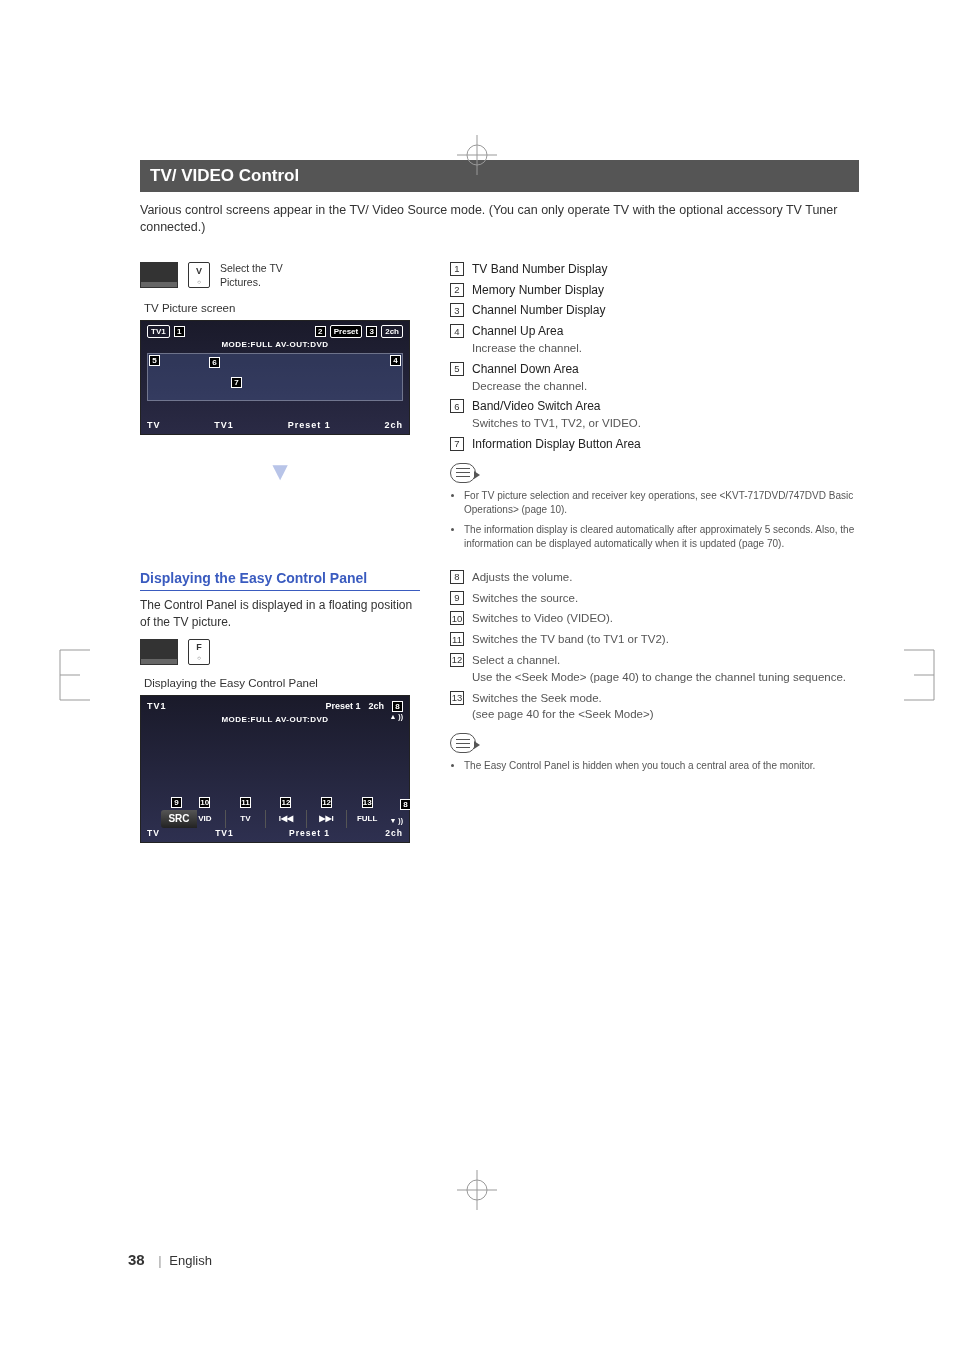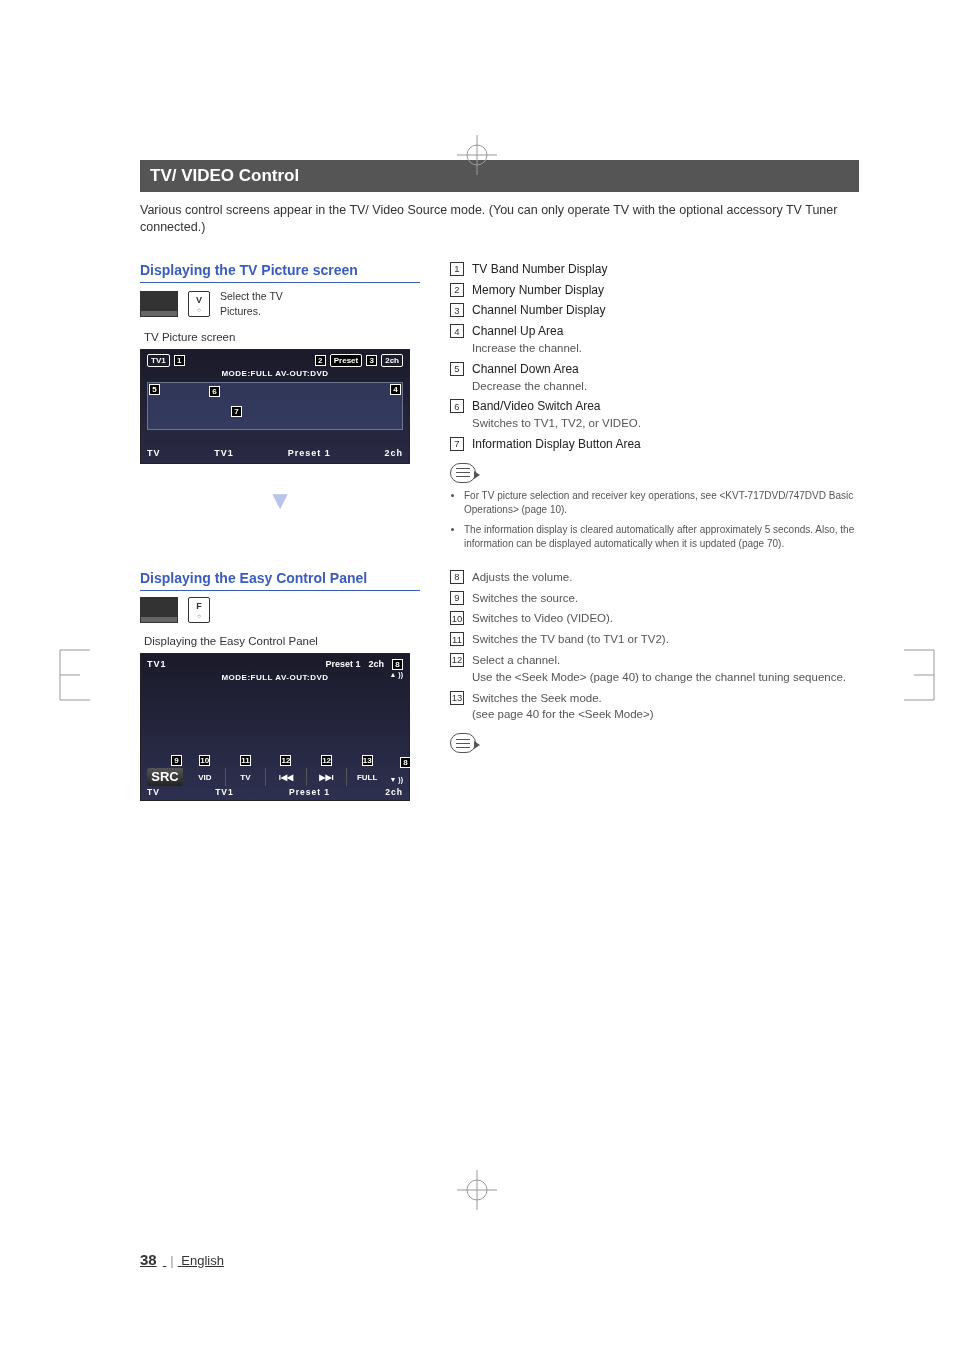--- a/index.html
+++ b/index.html
@@ -110,39 +110,39 @@
   .screenshot2 {
     width: 270px; height: 148px; background:linear-gradient(#1a1a2a,#2e3050);
     position:relative; color:#fff; font-size:9px; font-weight:bold; border:1px solid #222;
   }
   .ss2-top-left { position:absolute; top:4px; left:6px; font-size:9px; letter-spacing:1px; }
   .ss2-top-right { position:absolute; top:4px; right:6px; display:flex; gap:8px; font-size:9px; align-items:center; }
   .ss2-mode { position:absolute; top:18px; left:50%; transform:translateX(-50%); font-size:8px; letter-spacing:0.5px; }
   .ctrl-btn { flex:1; border-right:1px solid #555; display:flex; flex-direction:column; align-items:center; justify-content:center; font-size:8px; position:relative; }
   .ctrl-btn:last-child { border-right:none; }
   .ctrl-num { position:absolute; top:-13px; }
-  .ss2-src { position:absolute; bottom:14px; left:6px; width:36px; height:18px; background:linear-gradient(#555,#222); display:flex; align-items:center; justify-content:center; font-size:13px; border-radius:3px 0 0 3px; }
+  .ss2-src { position:absolute; bottom:14px; left:20px; width:36px; height:18px; background:linear-gradient(#555,#222); display:flex; align-items:center; justify-content:center; font-size:10px; border-radius:3px 0 0 3px; }
   .ss2-src-num { position:absolute; bottom:34px; left:30px; }
   .ss2-bottom { position:absolute; bottom:2px; left:6px; right:6px; display:flex; justify-content:space-between; font-size:8.5px; letter-spacing:1px; }
   .ss2-ctrl-bar-wrap { position:absolute; bottom:14px; left:44px; right:22px; height:18px; display:flex; }
 
   .num-list { list-style:none; }
   .num-list li { display:flex; gap:8px; margin-bottom:4px; font-size:12px; align-items:flex-start; }
   .num-list .marker { border:1px solid #333; min-width:14px; height:14px; display:inline-flex; align-items:center; justify-content:center; font-size:9.5px; flex-shrink:0; margin-top:1px; }
   .li-body { flex:1; }
   .li-title { color:#222; }
   .li-sub { color:#555; font-size:11.5px; }
   .info-icon { width:26px; height:20px; border:1.5px solid #555; border-radius:10px; display:flex; align-items:center; justify-content:center; margin:10px 0 6px; position:relative; }
   .info-icon:after { content:""; position:absolute; right:-5px; bottom:3px; width:0; height:0; border-left:6px solid #555; border-top:4px solid transparent; border-bottom:4px solid transparent; }
   .info-icon .lines { width:14px; height:9px; border-top:1.5px solid #555; border-bottom:1.5px solid #555; position:relative; }
   .info-icon .lines:before { content:""; position:absolute; top:3px; left:0; right:0; border-top:1.5px solid #555; }
   .bullets { list-style: disc; padding-left: 14px; color:#555; font-size:10px; }
   .bullets li { margin-bottom:6px; }
 
-  .page-num { position:absolute; bottom:80px; left:140px; font-size:13px;text-decoration:underline; }
+  .page-num { position:absolute; bottom:80px; left:128px; font-size:13px; }
   .page-num b { font-size:15px; margin-right:6px; }
   .divider { color:#999; margin:0 4px; }
 </style>
 </head>
 <body>
 
 <div class="crop-top">
   <svg viewBox="0 0 40 40">
       <circle cx="20" cy="20" r="10"></circle>
       <line x1="20" y1="0" x2="20" y2="40"></line>
@@ -168,21 +168,20 @@
       <line x1="15" y1="30" x2="35" y2="30"></line>
     </svg>
 </div>
 
 <div class="header-bar">TV/ VIDEO Control</div>
 <p class="intro">Various control screens appear in the TV/ Video Source mode. (You can only operate TV with the optional accessory TV Tuner connected.)</p>
 
 <div class="two-col">
 
   <div>
-    <div class="section-title">Displaying the TV Picture screen</div>
 
     <div class="step-row">
       <div class="step-icon">
         <div class="tv-thumb"></div>
       </div>
       <div class="btn-box">
         <span>V</span>
           <span class="dot">○</span>
       </div>
       <div class="step-text">
@@ -255,20 +254,21 @@
         <div class="lines"></div>
       </div>
     <ul class="bullets">
       <li>For TV picture selection and receiver key operations, see &lt;KVT-717DVD/747DVD Basic Operations&gt; (page 10).</li>
       <li>The information display is cleared automatically after approximately 5 seconds. Also, the information can be displayed automatically when it is updated (page 70).</li>
     </ul>
   </div>
 
   <div>
     <div class="section-title">Displaying the Easy Control Panel</div>
+    <p class="section-desc">The Control Panel is displayed in a floating position of the TV picture.</p>
 
     <div class="step-row">
       <div class="step-icon">
         <div class="tv-thumb"></div>
       </div>
       <div class="btn-box">
         <span>F</span>
           <span class="dot">○</span>
       </div>
     </div>
@@ -344,20 +344,23 @@
           <div class="li-body"><span class="li-sub">Select a channel.</span><br><span class="li-sub">Use the &lt;Seek Mode&gt; (page 40) to change the channel tuning sequence.</span></div>
         </li>
       <li>
           <span class="marker">13</span>
           <div class="li-body"><span class="li-sub">Switches the Seek mode.</span><br><span class="li-sub">(see page 40 for the &lt;Seek Mode&gt;)</span></div>
         </li>
     </ul>
     <div class="info-icon">
         <div class="lines"></div>
       </div>
+    <ul class="bullets">
+      <li>The Easy Control Panel is hidden when you touch a central area of the monitor.</li>
+    </ul>
   </div>
 
 </div>
 
 <div class="page-num">
   <b>38</b>
   <span class="divider">|</span>
   <span>English</span>
 </div>
 

